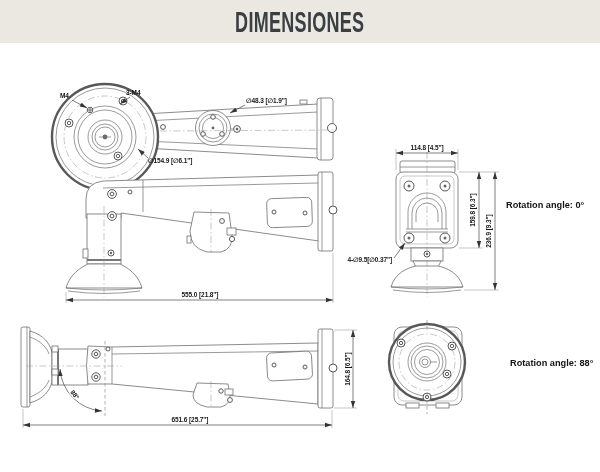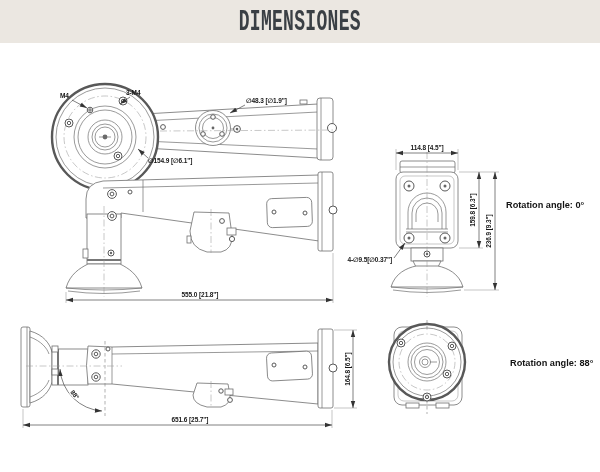--- a/index.html
+++ b/index.html
@@ -5,21 +5,21 @@
   html,body { margin:0; padding:0; }
   body {
     width:600px; height:472px; overflow:hidden;
     background:#ffffff;
     font-family:"Liberation Sans","DejaVu Sans",sans-serif;
   }
   .page { position:relative; width:600px; height:472px; }
   .hdr {
     position:absolute; top:0; left:0; width:600px; height:43px;
     background:#EBE7E1;
-    display:flex; align-items:center; justify-content:center;font-family:Liberation Mono, monospace;
+    display:flex; align-items:center; justify-content:center;
   }
   .hdr h1 {
     margin:0; font-size:30px; font-weight:700; color:#3A3F44;
     letter-spacing:0.5px;
     transform:scaleX(0.6);
     transform-origin:center center;
     white-space:nowrap;
   }
   .drawing { position:absolute; top:43px; left:0; }
   svg text { font-family:"Liberation Sans","DejaVu Sans",sans-serif; }

